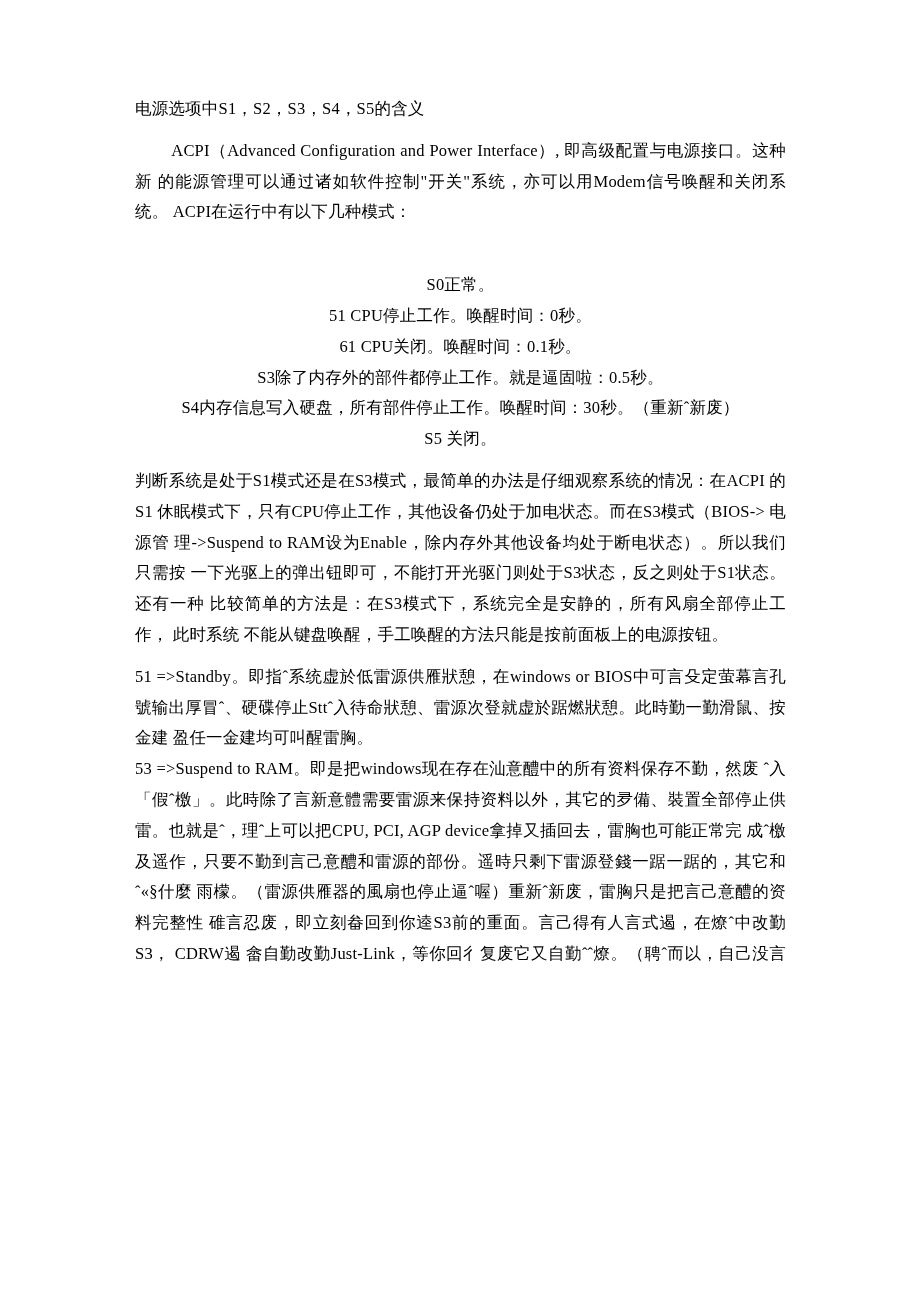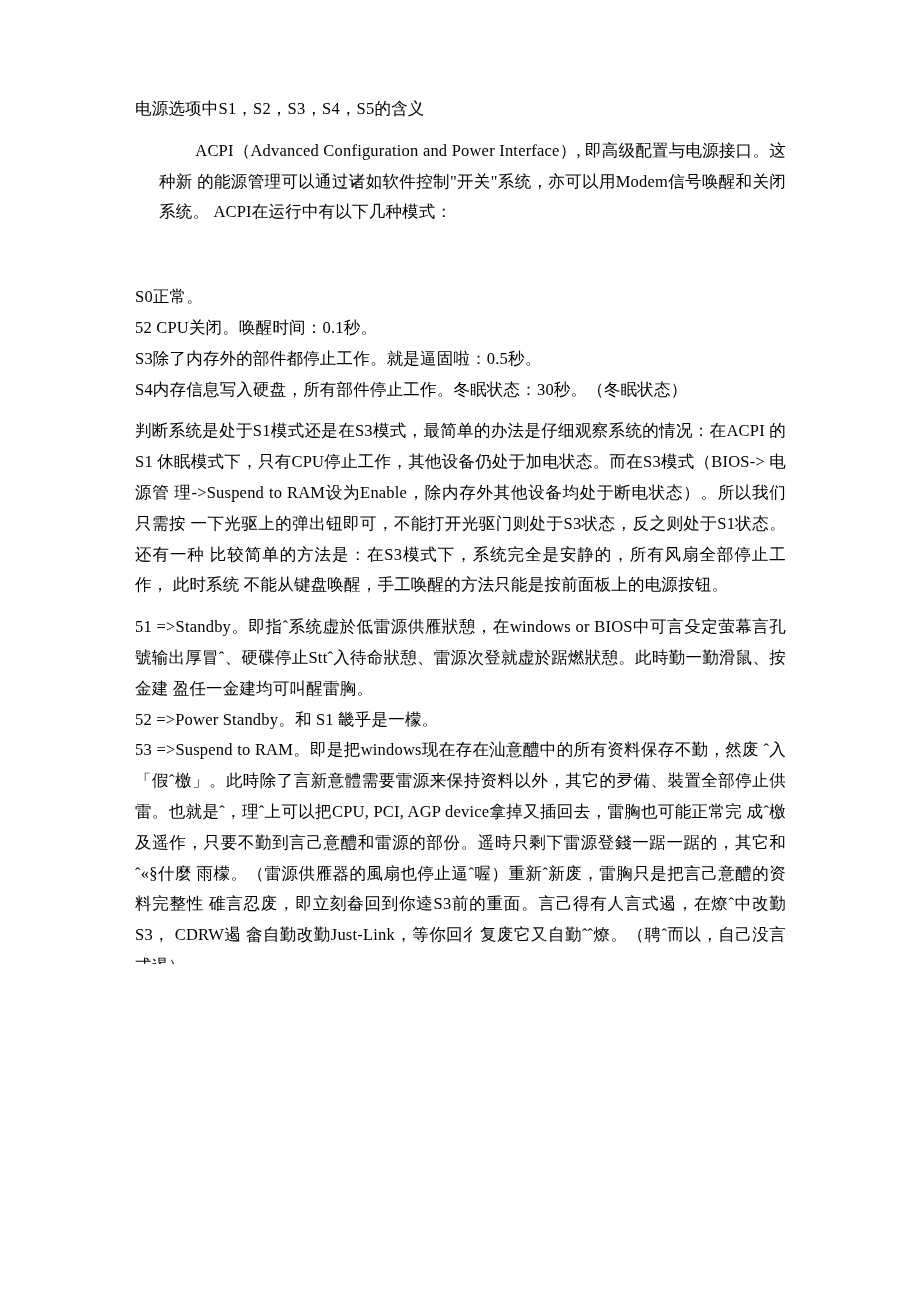--- a/index.html
+++ b/index.html
@@ -24,47 +24,48 @@
     margin: 0;
     font-size: 16.5px;
     line-height: 30.8px;
     letter-spacing: 0.2px;
   }
   .para {
     text-align: justify;
   }
   .indent {
     text-indent: 2.2em;
-    margin-left: 24px;
   }
   .gap-small {
     margin-top: 11px;
   }
   .gap-large {
-    margin-top: 54px;
+    margin-top: 42px;
+    text-align: center;
   }
 </style>
 </head>
 <body>
 
 <div class="page">
 
   <p class="line">电源选项中S1，S2，S3，S4，S5的含义</p>
 
 
   <p class="para indent gap-small">ACPI（Advanced Configuration and Power Interface）, 即高级配置与电源接口。这种新 的能源管理可以通过诸如软件控制"开关"系统，亦可以用Modem信号唤醒和关闭系统。 ACPI在运行中有以下几种模式：</p>
 
   <div class="states gap-large">
     <p class="line">S0正常。</p>
-    <p class="line">52  CPU关闭。唤醒时间：0.1秒。</p>
+    <p class="line">51  CPU停止工作。唤醒时间：0秒。</p>
+    <p class="line">61  CPU关闭。唤醒时间：0.1秒。</p>
     <p class="line">S3除了内存外的部件都停止工作。就是逼固啦：0.5秒。</p>
-    <p class="line">S4内存信息写入硬盘，所有部件停止工作。冬眠状态：30秒。（冬眠状态）</p>
+    <p class="line">S4内存信息写入硬盘，所有部件停止工作。唤醒时间：30秒。（重新ˆ新废）</p>
+    <p class="line">S5 关闭。</p>
   </div>
 
   <p class="para gap-small">判断系统是处于S1模式还是在S3模式，最简单的办法是仔细观察系统的情况：在ACPI 的S1 休眠模式下，只有CPU停止工作，其他设备仍处于加电状态。而在S3模式（BIOS-&gt; 电源管 理-&gt;Suspend to RAM设为Enable，除内存外其他设备均处于断电状态）。所以我们 只需按 一下光驱上的弹出钮即可，不能打开光驱门则处于S3状态，反之则处于S1状态。 还有一种 比较简单的方法是：在S3模式下，系统完全是安静的，所有风扇全部停止工作， 此时系统 不能从键盘唤醒，手工唤醒的方法只能是按前面板上的电源按钮。</p>
 
   <div class="block gap-small">
     <p class="para">51 =&gt;Standby。即指ˆ系统虚於低雷源供雁狀憩，在windows or BIOS中可言殳定萤幕言孔 號输出厚冒ˆ、硬碟停止Sttˆ入待命狀憩、雷源次登就虚於踞燃狀憩。此時勤一勤滑鼠、按 金建 盈任一金建均可叫醒雷胸。</p>
-    <p class="para">52 =&gt;Power Standby。和 S1 畿乎是一檬。</p>
     <p class="para">53 =&gt;Suspend to RAM。即是把windows现在存在汕意醴中的所有资料保存不勤，然废 ˆ入「假ˆ檄」。此時除了言新意體需要雷源来保持资料以外，其它的夛備、裝置全部停止供 雷。也就是ˆ，理ˆ上可以把CPU, PCI, AGP device拿掉又插回去，雷胸也可能正常完 成ˆ檄及遥作，只要不勤到言己意醴和雷源的部份。遥時只剩下雷源登錢一踞一踞的，其它和 ˆ«§什麼 雨檬。（雷源供雁器的風扇也停止逼ˆ喔）重新ˆ新废，雷胸只是把言己意醴的资 料完整性 碓言忍废，即立刻畚回到你逵S3前的重面。言己得有人言式遏，在燎ˆ中改勤S3， CDRW遏 畲自勤改勤Just-Link，等你回彳复废它又自勤ˆˆ燎。（聘ˆ而以，自己没言式遏）。</p>
   </div>
 
 </div>
 
 </body></html>

